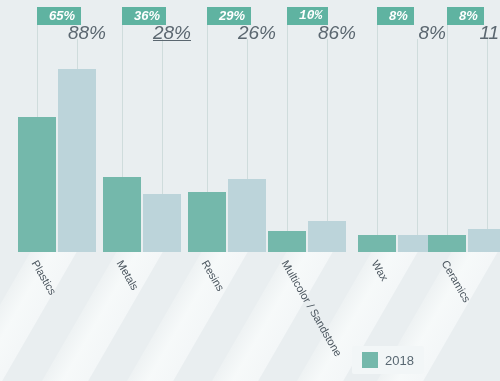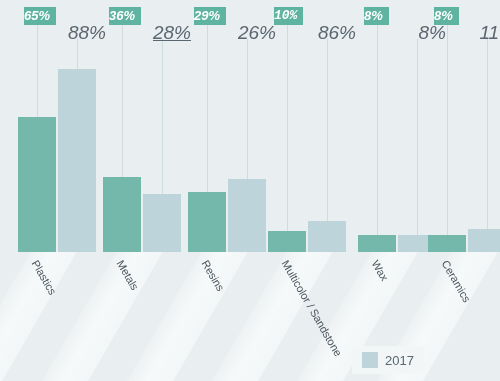--- a/index.html
+++ b/index.html
@@ -28,24 +28,24 @@
   .bar.y2018{left:0;background:#74b8ab;}
   .bar.y2017{left:40px;background:#bcd4da;}
 
   .leader{
     position:absolute;width:1px;background:#cfdcdc;bottom:0;
   }
   .leader.l2018{left:19px;}
   .leader.l2017{left:59px;}
 
   .lbl2018{
-    position:absolute;left:6px;
+    position:absolute;left:19px;
     background:#5fb3a1;color:#ffffff;
     font-style:italic;font-weight:bold;font-size:13px;
-    padding:1px 6px 2px 0;line-height:15px;
+    padding:1px 6px 2px 12px;line-height:15px;
     white-space:nowrap;
   }
   .lbl2017{
     position:absolute;left:40px;
     color:#5b6770;font-style:italic;font-size:19px;
     line-height:15px;white-space:nowrap;text-align:right;width:48px;
   }
 
   .catlabel{
     position:absolute;top:258px;
@@ -123,22 +123,22 @@
         <div class="leader l2017" style="height: 213px;"></div>
         <div class="bar y2018" style="height: 16.64px; background: rgb(116, 184, 171);"></div>
         <div class="bar y2017" style="height: 22.88px; background: rgb(188, 212, 218);"></div>
         <div class="lbl2018" style="top: 7px; background: rgb(95, 179, 161);">8%</div>
         <div class="lbl2017" style="top: 25px;">11%</div>
       </div>
     </div>
 
   <div class="legend">
     <div class="legend-item">
-      <span class="swatch" style="background:#bcd4da"></span>
-      <span class="legend-text">2017</span>
+      <span class="swatch" style="background:#74b8ab"></span>
+      <span class="legend-text">2018</span>
     </div>
   </div>
 
 <div class="catlabel" style="left: 40px;">Plastics</div>
     <div class="catlabel" style="left: 125px;">Metals</div>
     <div class="catlabel" style="left: 210px;">Resins</div>
     <div class="catlabel" style="left: 290px;">Multicolor / Sandstone</div>
     <div class="catlabel" style="left: 380px;">Wax</div>
     <div class="catlabel" style="left: 450px;">Ceramics</div>
   </div>

